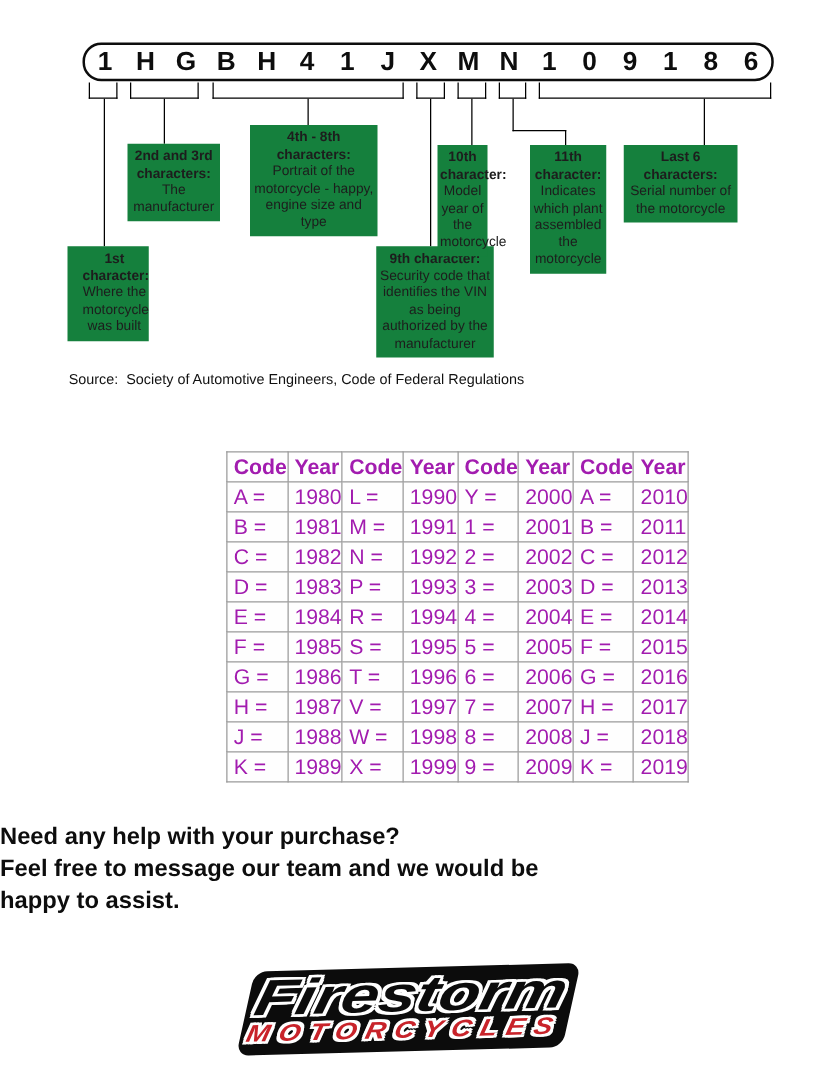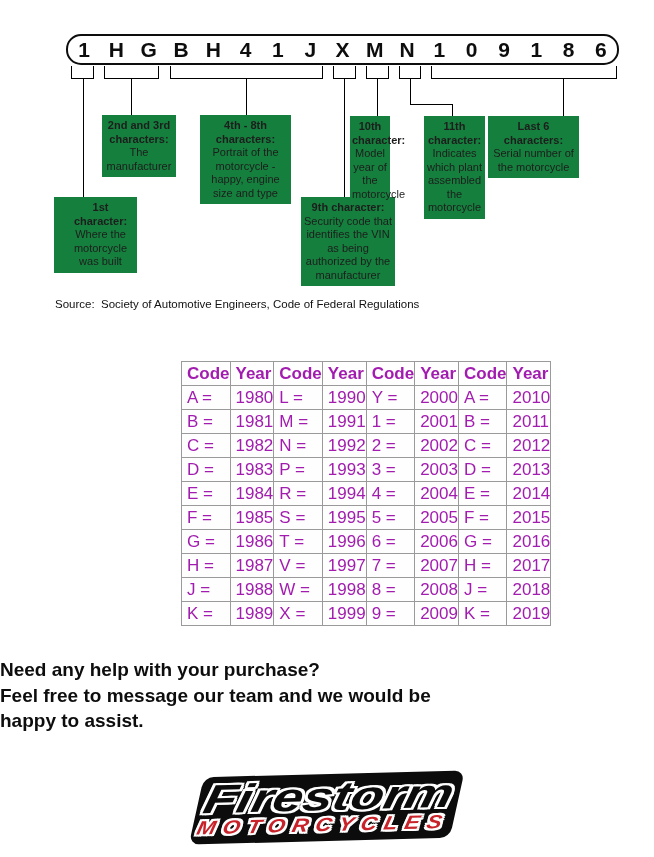--- a/index.html
+++ b/index.html
@@ -69,27 +69,27 @@
   .callout {
     position: absolute;
     background: #15803d;
     color: #1d1d1d;
     font-size: 11px;
     line-height: 13.5px;
     text-align: center;
     padding: 4px 2px;
   }
   .callout .co-title { font-weight: bold; }
-  .co1 { left: 54px;  top: 197px; width: 83px; padding-left: 12px; }
+  .co1 { left: 54px;  top: 197px; width: 65px; padding-left: 12px; }
   .co2 { left: 102px; top: 115px; width: 74px; }
-  .co3 { left: 200px; top: 115px; width: 91px; }
+  .co3 { left: 200px; top: 100px; width: 102px; }
   .co4 { left: 301px; top: 197px; width: 94px; }
   .co5 { left: 350px; top: 116px; width: 40px; }
   .co6 { left: 424px; top: 116px; width: 61px; }
-  .co7 { left: 488px; top: 116px; width: 91px; }
+  .co7 { left: 499px; top: 116px; width: 91px; }
 
   
   .source-note {
     position: absolute;
     left: 55px; top: 298px;
     font-size: 11.5px;
     color: #111;
     white-space: pre-wrap;
   }
 

